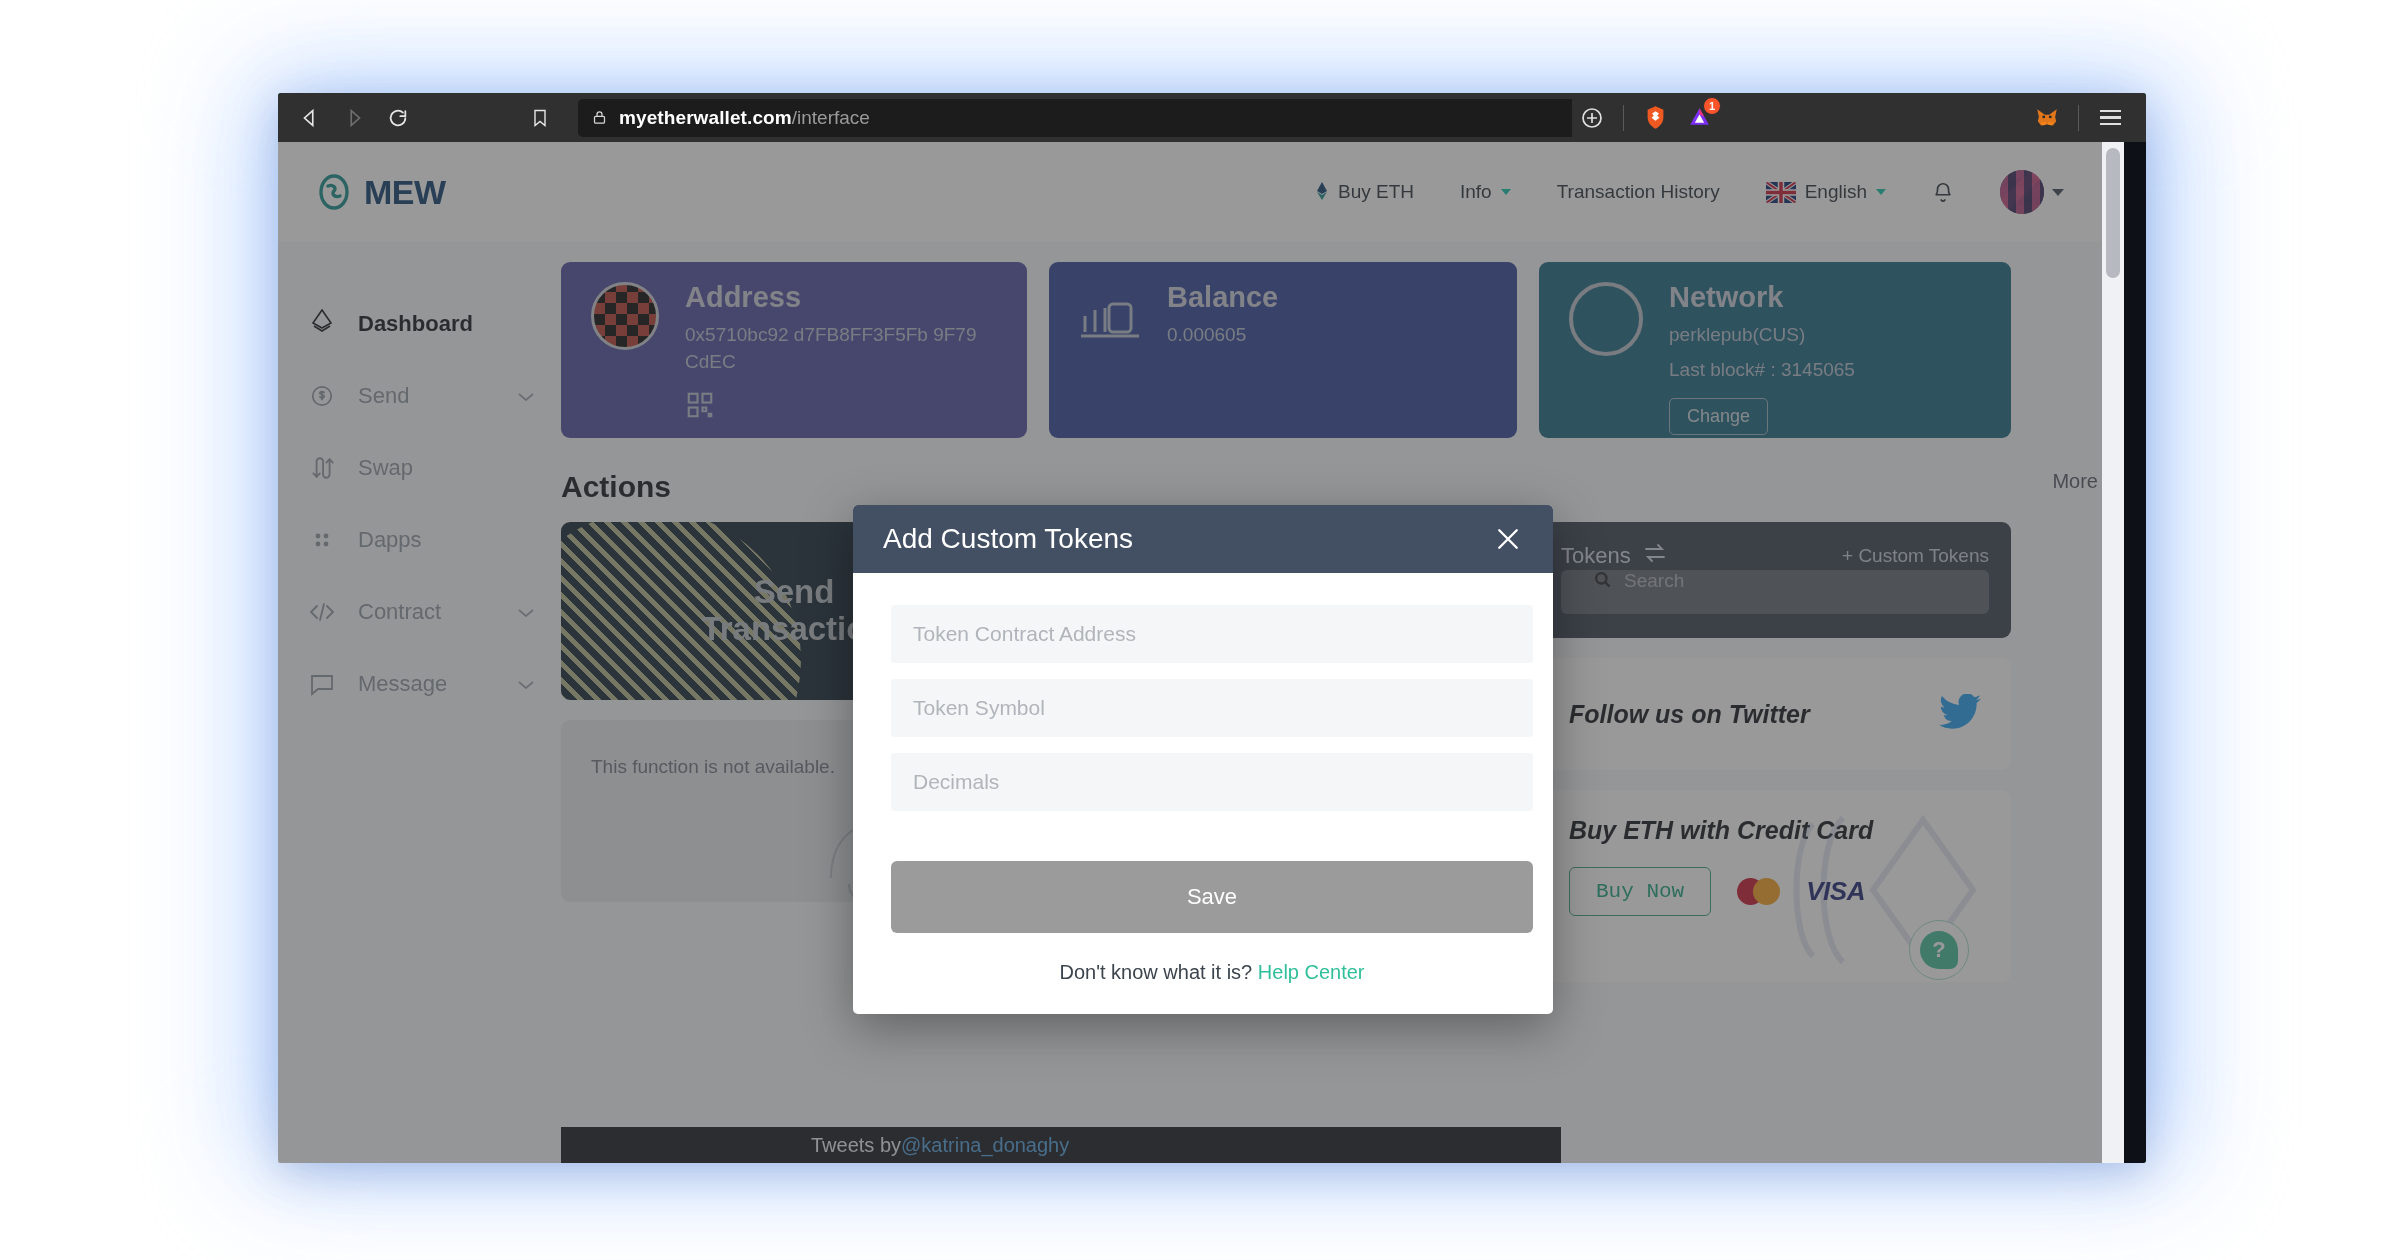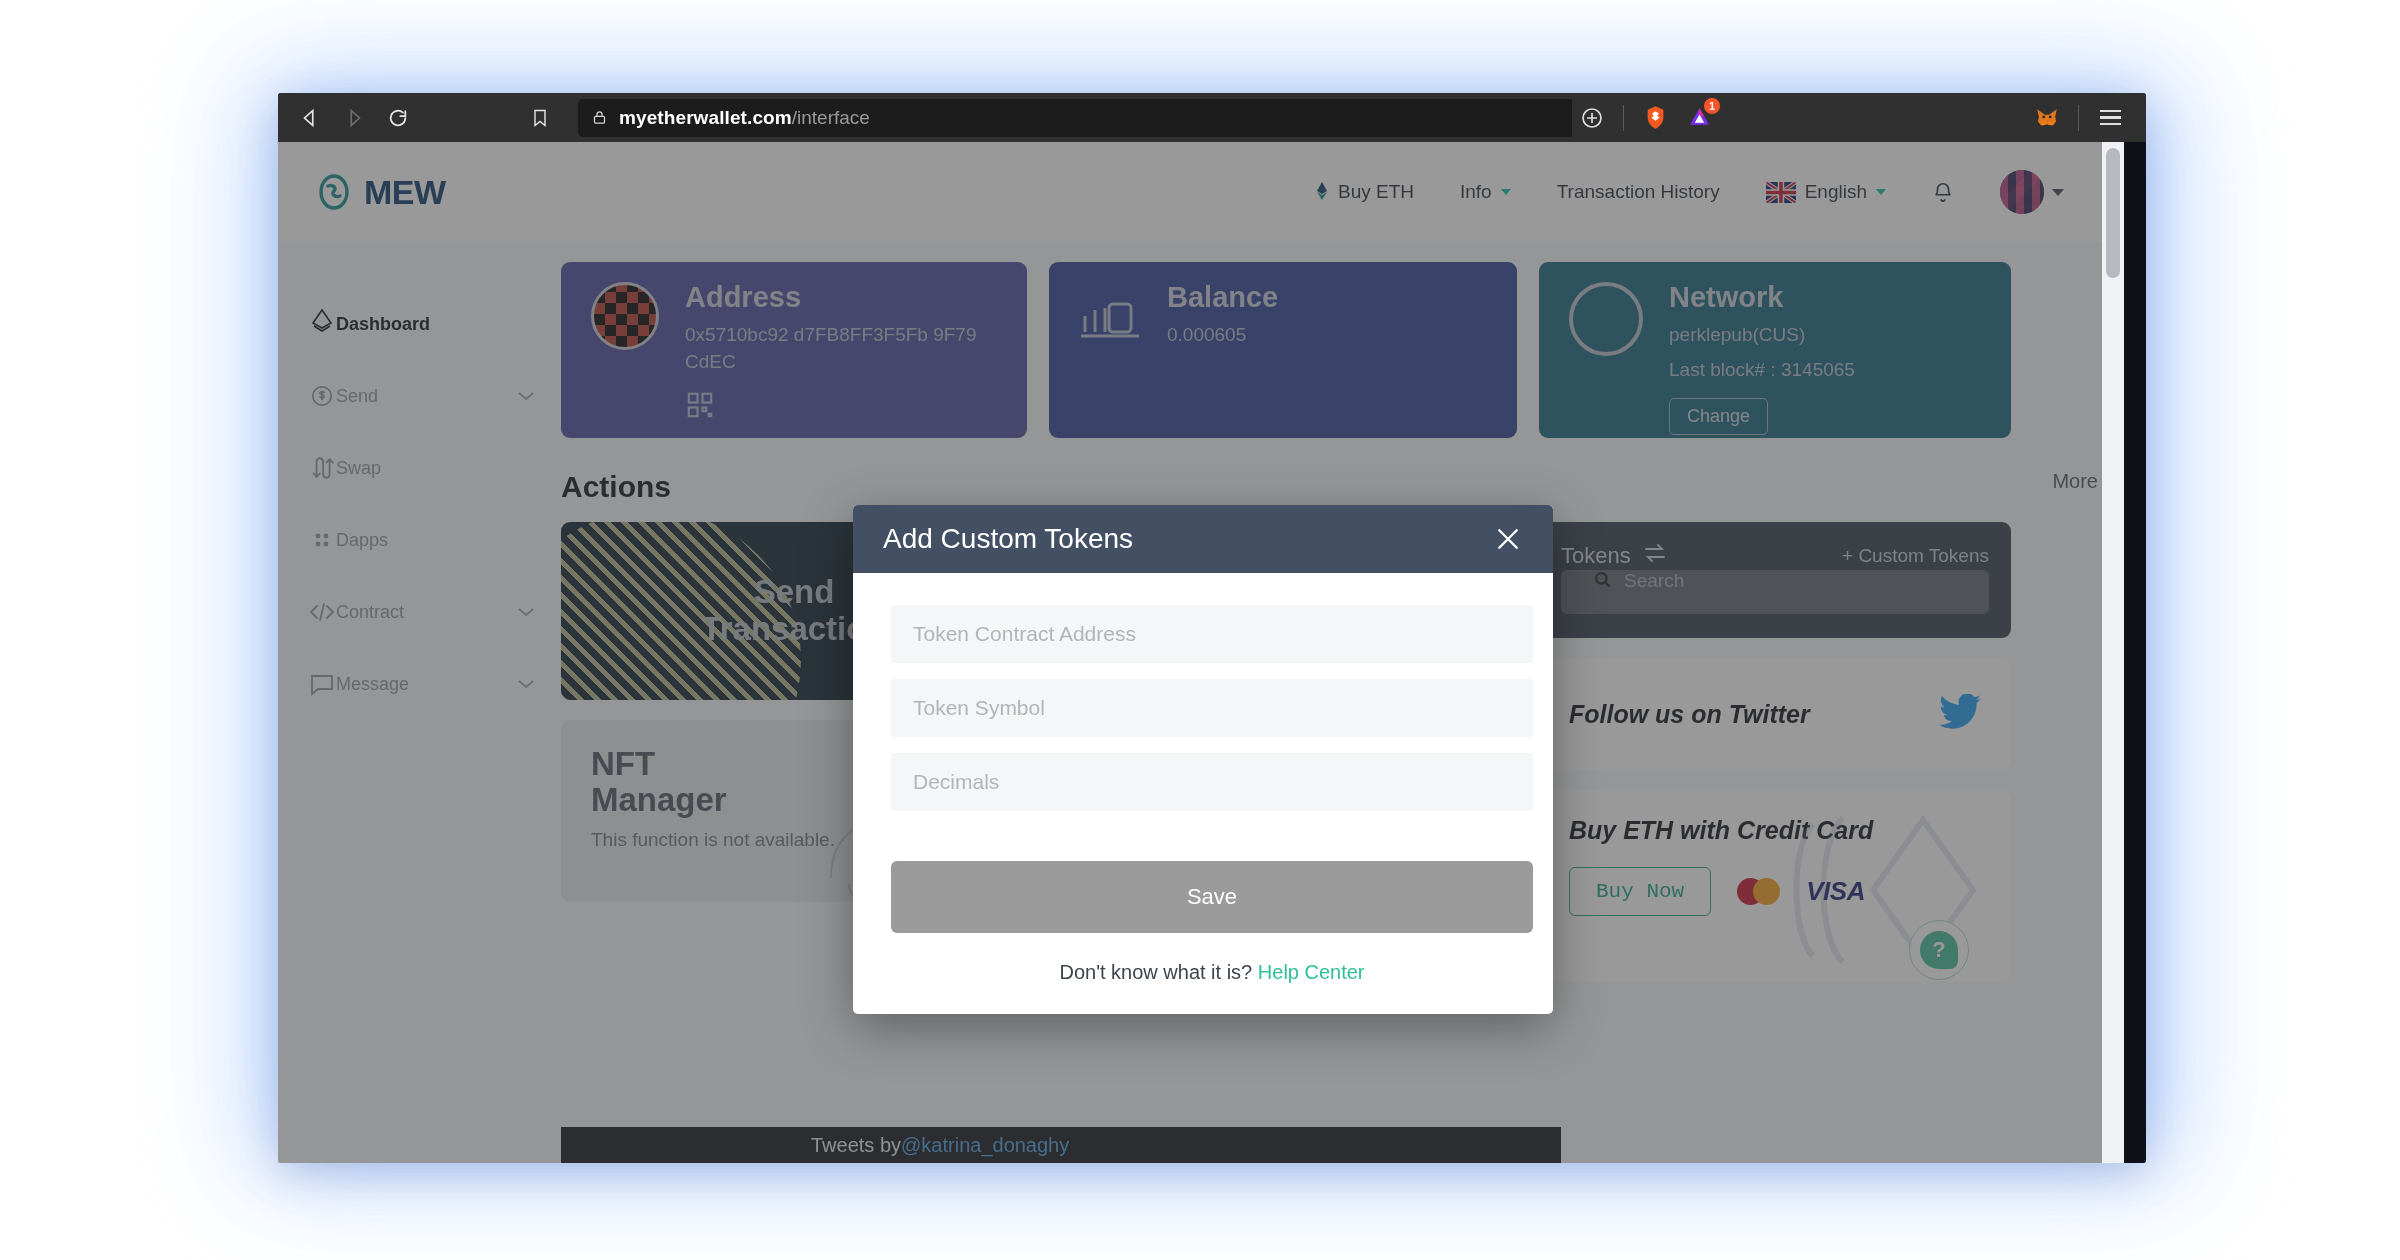--- a/index.html
+++ b/index.html
@@ -132,23 +132,23 @@
       repeating-linear-gradient(90deg, rgba(200,70,127,.85) 0 8px, rgba(45,30,85,.9) 8px 16px),
       repeating-linear-gradient(0deg, rgba(200,70,127,.35) 0 9px, rgba(45,30,85,.35) 9px 18px);
     mix-blend-mode: normal; opacity:.95;
   }
   .caret-dark { width:0;height:0;border-left:6px solid transparent;border-right:6px solid transparent;border-top:7px solid #33404d; }
 
   
   .body-row { display:flex; height: 921px; }
   .sidebar { width: 283px; padding: 46px 0 0 0; flex:none; background:#f7f8fb; }
   .side-item {
-    display:flex; align-items:center; 
+    display:flex; align-items:center; gap:22px;
     padding: 0 26px 0 30px; height:72px;
-    font-size:18px; color:#8a94a0; cursor:pointer;
+    font-size:22px; color:#8a94a0; cursor:pointer;
   }
   .side-item.active { color:#0b0f14; font-weight:700; }
   .side-item .sl { flex:1; }
   .side-chev { color:#9aa3ae; }
   .side-ico { width:28px; display:flex; justify-content:center; color:inherit; }
 
   .content { flex:1; padding: 20px 26px 0 0; min-width:0; }
 
   
   .cards { display:flex; gap:22px; }
@@ -580,23 +580,20 @@
 
             <div class="mid-row">
               <div class="mid-left">
                 <div class="tile-send">
                   <span class="hatch"></span>
                   <span>
                     <span>Send</span><br><span>Transaction</span>
                   </span>
                 </div>
                 <div class="tile-nft">
-                  <div class="nft-t">
-                    <span>NFT</span><br><span>Manager</span>
-                  </div>
                   <div class="nft-s">This function is not available.</div>
                   <svg class="cat" viewBox="0 0 240 150" fill="none" stroke="#6b7280" stroke-width="2">
                     <path d="M60 120c0-35 20-55 48-55s48 20 48 55"></path>
                     <path d="M95 66c-6-12-2-26 6-30 4 10 10 14 16 14s12-4 16-14c8 4 12 18 6 30"></path>
                     <path d="M156 120c18-6 30-24 30-46M186 74c6 6 10 16 6 24"></path>
                     <path d="M78 126c0 8 4 14 10 14M100 128c0 8 4 12 10 12M125 128c0 8 4 12 10 12"></path>
                     <path d="M110 90c4 4 10 4 14 0"></path>
                   </svg>
                 </div>
               </div>

